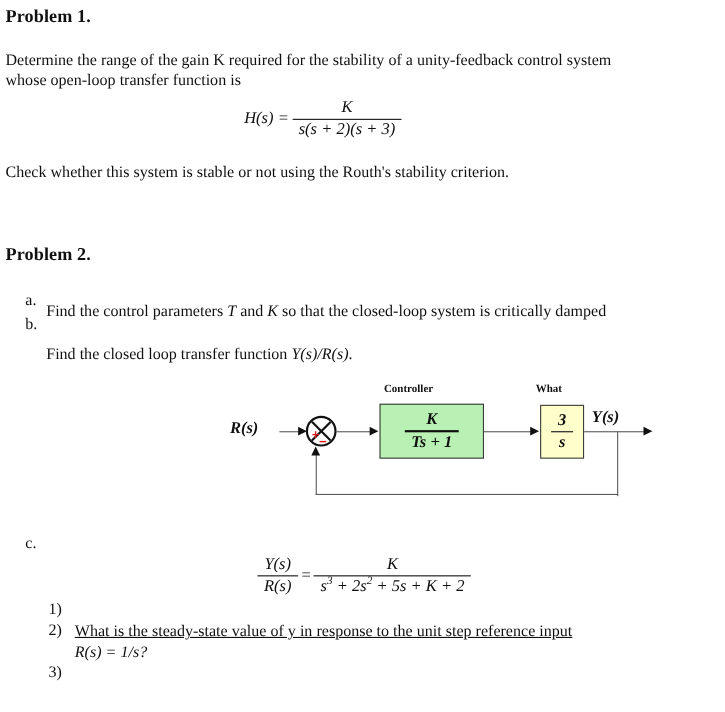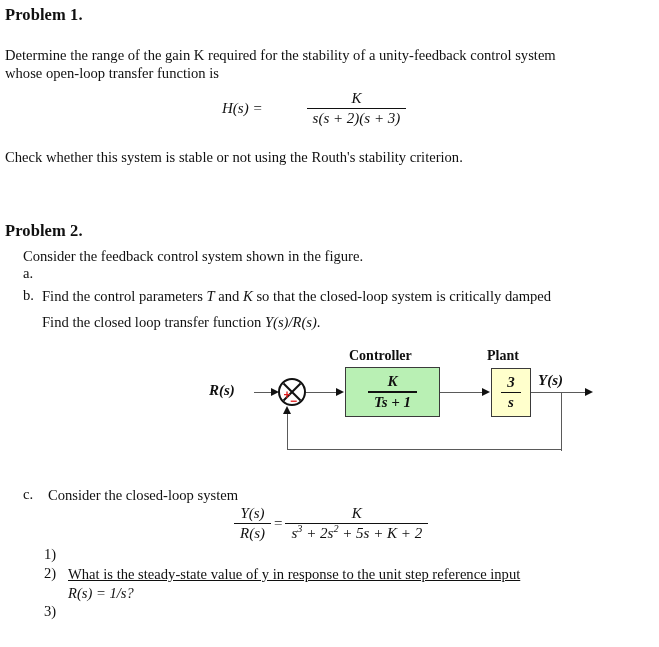--- a/index.html
+++ b/index.html
@@ -98,21 +98,21 @@
   #block-diagram {
     position: absolute;
     left: 0;
     top: 340;
     width: 659px;
     height: 130px;
   }
   .bdlabel {
     position: absolute;
     font-weight: bold;
-    font-size: 14px;
+    font-size: 10px;
     white-space: nowrap;
   }
   .sigtag {
     position: absolute;
     font-weight: bold;
     font-style: italic;
     font-size: 15px;
     white-space: nowrap;
   }
   .bbox {
@@ -181,49 +181,48 @@
 <body>
 
 <div class="page">
 
   <div class="heading" style="left:5px; top:5px;">Problem 1.</div>
 
   <div class="para nowrap" style="left:5px; top:46px;">Determine the range of the gain K required for the stability of a unity-feedback control system</div>
 
   <div class="para nowrap" style="left:5px; top:64px;">whose open-loop transfer function is</div>
 
-  <div class="eqrow" style="left:222px; top:90px;gap:41px;">
+  <div class="eqrow" style="left:222px; top:90px;">
     <span class="mi">H(s) =</span>
     <span class="frac">
       <span class="num mi">K</span>
       <span class="bar"></span>
       <span class="den mi">s(s + 2)(s + 3)</span>
     </span>
   </div>
 
   <div class="para nowrap" style="left:5px; top:148px;">Check whether this system is stable or not using the Routh's stability criterion.</div>
 
   <div class="heading" style="left:5px; top:221px;">Problem 2.</div>
 
-  <div class="para nowrap" style="left:23px; top:247px;">Consider the feedback control system shown in the figure.</div>
 
   <div class="marker" style="left:23px; top:265px;">a.</div>
   <div class="listitem nowrap" style="left:42px; top:265px;margin-top:48px;">
     <span>Find the closed loop transfer function </span><span class="mi">Y(s)/R(s)</span><span>.</span>
   </div>
 
   <div class="marker" style="left:23px; top:287px;">b.</div>
-  <div class="listitem nowrap" style="left:42px; top:287px;">
+  <div class="listitem nowrap" style="left:42px; top:274px;">
     <span>Find the control parameters </span><span class="mi">T</span><span> and </span><span class="mi">K</span><span> so that the closed-loop system is critically damped</span>
   </div>
 
   <div id="block-diagram" style="top:340px;">
 
     <div class="bdlabel" style="left:349px; top:8px;">Controller</div>
-    <div class="bdlabel" style="left:487px; top:8px;">Plant</div>
+    <div class="bdlabel" style="left:487px; top:8px;">What</div>
 
     <div class="sigtag" style="left:209px; top:42px;">R(s)</div>
 
     <div class="wire h" style="left:254px; top:51.5px; width:19px;"></div>
     <div class="arrow-r" style="left:271px; top:47.5px;"></div>
 
     <div class="sumj" style="left:278px; top:38px; width:28px; height:28px;">
       <span class="x1"></span>
       <span class="x2"></span>
       <span class="sgn" style="left:3.5px; top:8.5px;">+</span>
@@ -257,21 +256,20 @@
     <div class="wire h" style="left:531px; top:51.5px; width:57px;"></div>
     <div class="arrow-r" style="left:585px; top:47.5px;"></div>
 
     <div class="wire v" style="left:561px; top:51.5px; height:59px;"></div>
     <div class="wire h" style="left:287px; top:109px; width:275px;"></div>
     <div class="wire v" style="left:287px; top:72px; height:38px;"></div>
     <div class="arrow-u" style="left:283px; top:66px;"></div>
   </div>
 
   <div class="marker" style="left:23px; top:486px;">c.</div>
-  <div class="listitem nowrap" style="left:48px; top:486px;">Consider the closed-loop system</div>
 
   <div class="eqrow" style="left:231px; top:505px;">
     <span class="frac">
       <span class="num mi">Y(s)</span>
       <span class="bar"></span>
       <span class="den mi">R(s)</span>
     </span>
     <span class="mup">=</span>
     <span class="frac">
       <span class="num mi">K</span>

